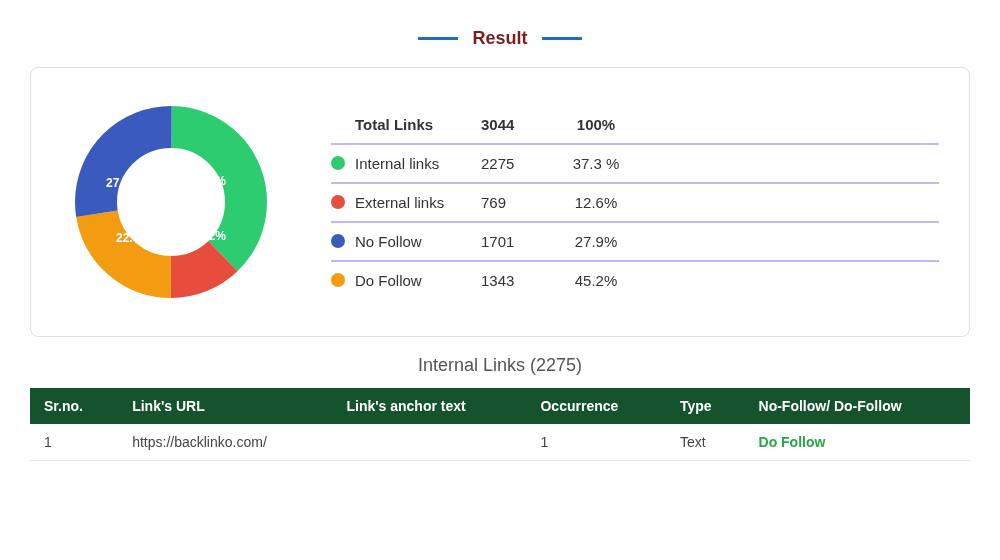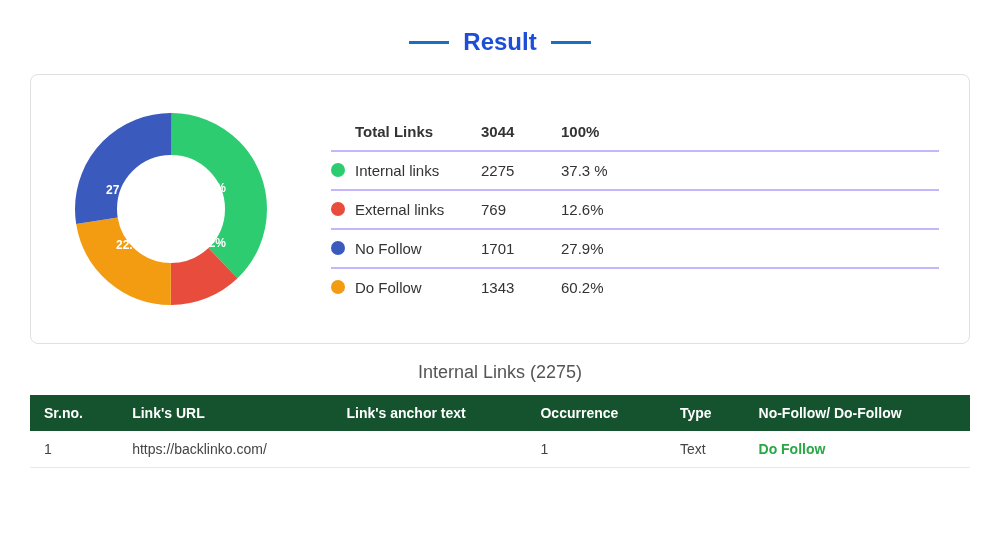--- a/index.html
+++ b/index.html
@@ -19,23 +19,23 @@
       justify-content: center;
       gap: 14px;
     }
     .title-line {
       width: 40px;
       height: 3px;
       background: #1a6fc4;
       display: inline-block;
     }
     .page-title {
-      font-size: 24px;
+      font-size: 18px;
       font-weight: 700;
-      color: #1d4ed8;
+      color: #7f1d1d;
     }
 
     .result-card {
       border: 1px solid #e0e0e0;
       border-radius: 8px;
       margin: 0 30px 18px;
       padding: 24px 30px;
       display: flex;
       align-items: center;
       gap: 50px;
@@ -84,21 +84,21 @@
     .stats-count {
       width: 80px;
       font-size: 15px;
       color: #333;
       padding-right: 20px;
     }
     .stats-percent {
       width: 70px;
       font-size: 15px;
       color: #333;
-      text-align: left;
+      text-align: center;
     }
     .stats-row.total .stats-label { padding-left: 24px; }
 
     
     .internal-links-title {
       text-align: center;
       font-size: 18px;
       font-weight: 700;
       margin: 10px 0 12px;
       color: #222;
@@ -196,21 +196,21 @@
     </div>
     <div class="stats-count">1701</div>
     <div class="stats-percent">27.9%</div>
   </div>
         <div class="stats-row">
     <div class="stats-label">
       <span class="legend-dot" style="background:#f39c12"></span>
       <span>Do Follow</span>
     </div>
     <div class="stats-count">1343</div>
-    <div class="stats-percent">60.2%</div>
+    <div class="stats-percent">45.2%</div>
   </div>
       </div>
   </div>
 </div>
 
 <div class="internal-links-title">
   <span>Internal Links</span>
   <span>(2275)</span>
 </div>
 

